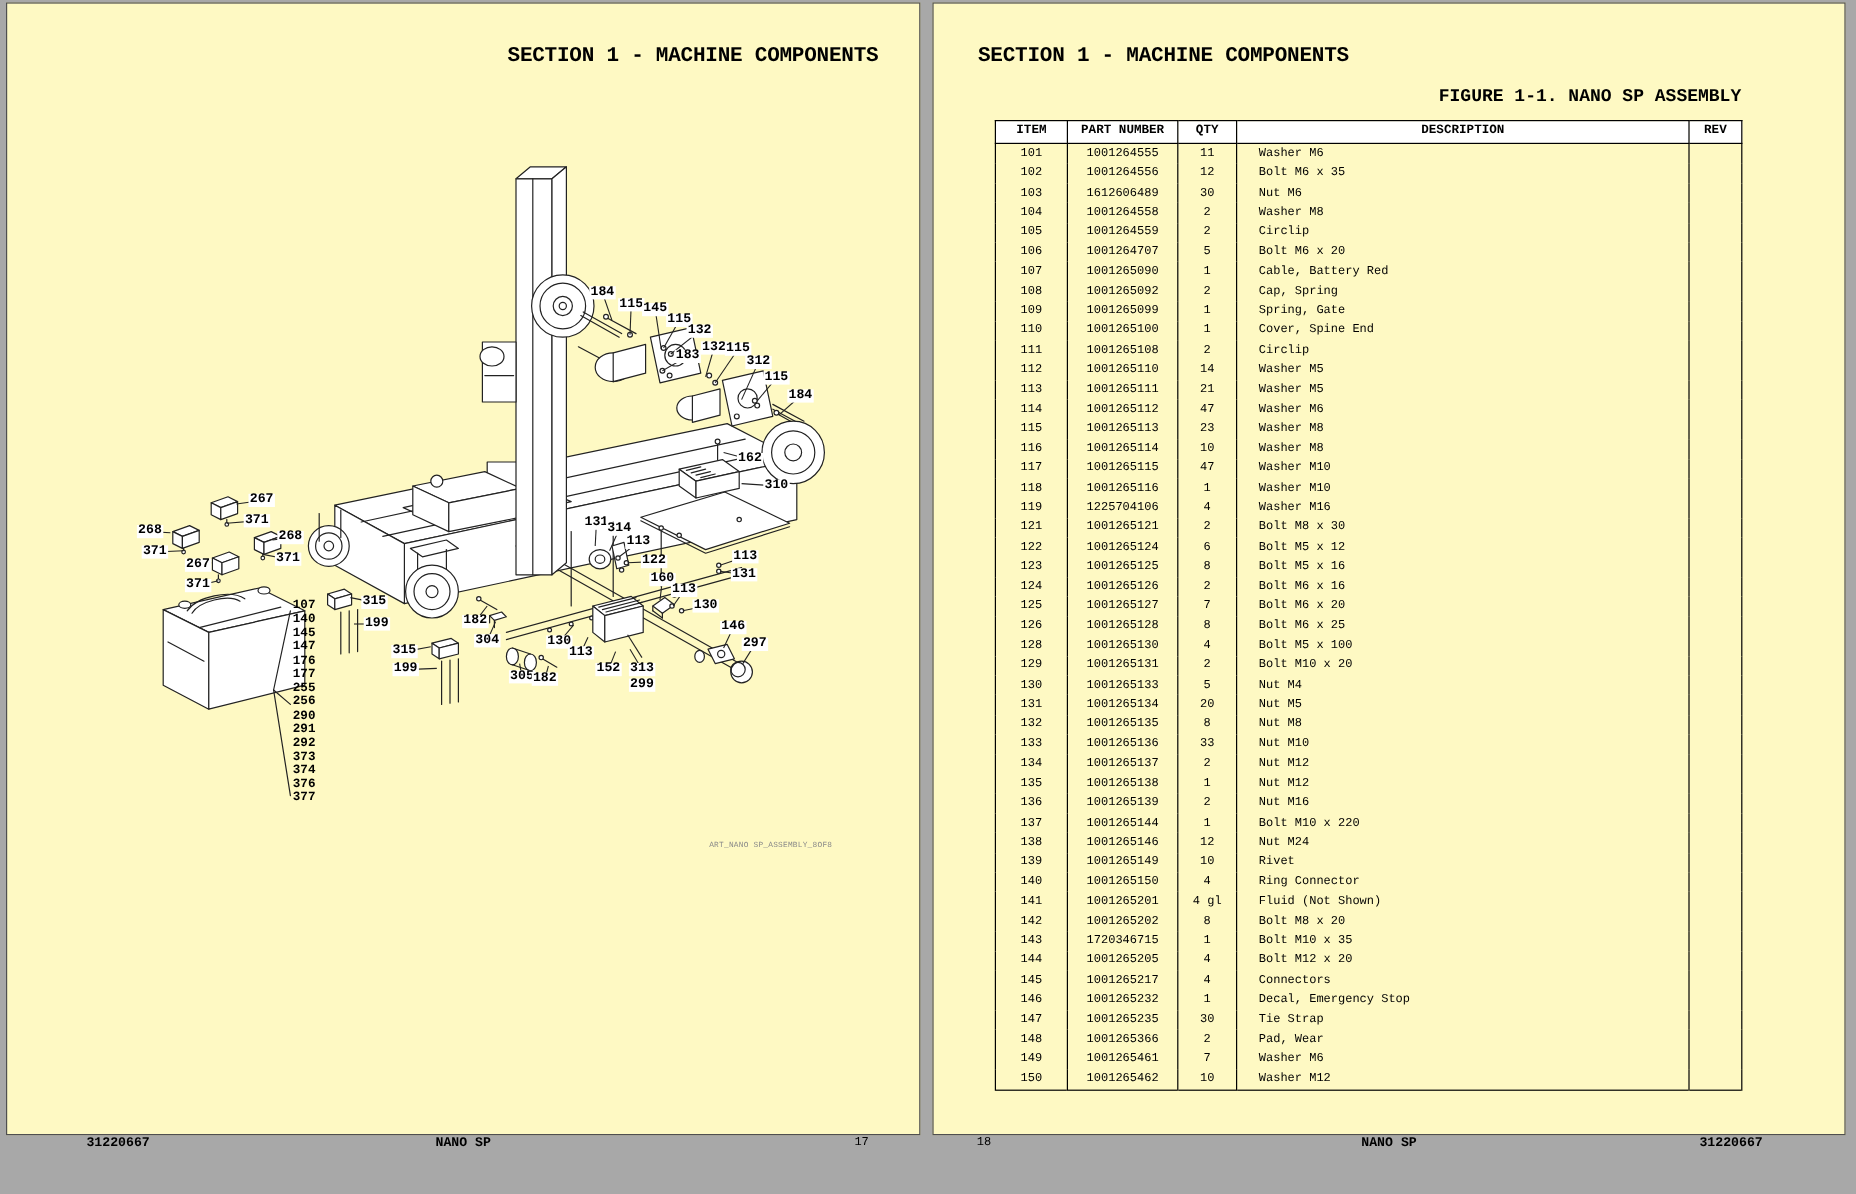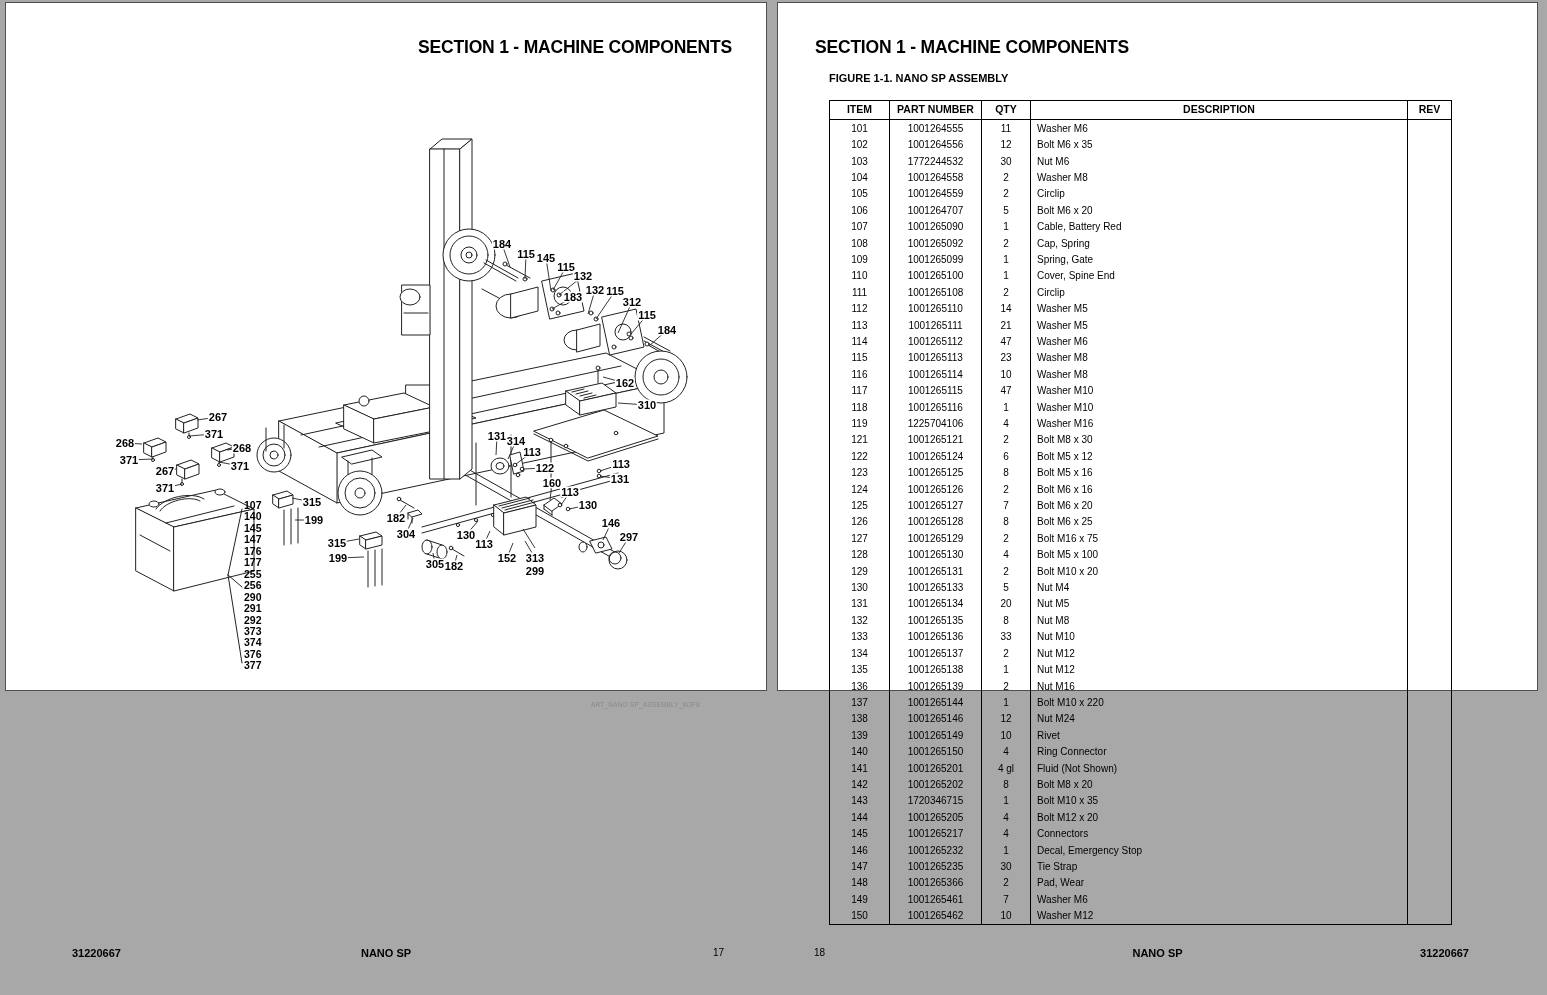--- a/index.html
+++ b/index.html
@@ -3,52 +3,52 @@
 <meta charset="utf-8">
 <style>
   html,body{margin:0;padding:0;}
   body{
     width:1547px;height:995px;overflow:hidden;
     background:#a8a8a8;
     font-family:"Liberation Sans", sans-serif;
     color:#000;position:relative;
   }
   .page{
-    position:absolute;top:2px;height:689px;background:#ffffff;
-    border:1px solid #4f4f4f;box-sizing:border-box;
+    position:absolute;top:2px;height:944px;background:#fef9c3;
+    border:1px solid #4f4f4f;box-sizing:border-box;font-family:Liberation Mono, monospace;
   }
   #page-left{left:5px;width:762px;}
   #page-right{left:777px;width:761px;}
   .section-title{
     position:absolute;top:34px;font-size:17.5px;font-weight:bold;
     letter-spacing:-0.2px;white-space:nowrap;
   }
   #page-left .section-title{right:34px;}
   #page-right .section-title{left:37px;}
   .figure-title{
-    position:absolute;top:69px;left:51px;width:622px;text-align:left;
-    font-size:11px;font-weight:bold;
+    position:absolute;top:69px;left:51px;width:622px;text-align:right;
+    font-size:15px;font-weight:bold;
   }
   
   .parts-table{
     position:absolute;left:51px;top:97px;width:622px;
     border-collapse:collapse;table-layout:fixed;
     border:1.5px solid #000;
     font-size:10px;line-height:1.1;
   }
   .parts-table th{
     border:1px solid #000;font-size:10.5px;font-weight:bold;
     height:18px;padding:0;text-align:center;background:#fff;
   }
   .parts-table td{
     border-left:1px solid #000;border-right:1px solid #000;
     height:16.42px;padding:0;vertical-align:middle;
   }
   .parts-table td.c0,.parts-table td.c1,.parts-table td.c2{text-align:center;}
-  .parts-table td.c3{text-align:left;padding-left:6px;}
+  .parts-table td.c3{text-align:left;padding-left:18px;}
   
   .footer-text{position:absolute;top:944px;font-size:11px;white-space:nowrap;}
   .footer-bold{font-weight:bold;}
   .footer-center{left:0;width:100%;text-align:center;font-weight:bold;}
   
   #diagram-svg{position:absolute;left:0;top:0;}
   .callout-layer{position:absolute;left:0;top:0;width:762px;height:983px;pointer-events:none;}
   .callout{
     position:absolute;transform:translate(-50%,-50%);
     font-size:11px;font-weight:bold;line-height:1;background:#fff;
@@ -421,21 +421,21 @@
         </tr>
         <tr>
           <td class="c0">102</td>
           <td class="c1">1001264556</td>
           <td class="c2">12</td>
           <td class="c3">Bolt M6 x 35</td>
           <td class="c4"></td>
         </tr>
         <tr>
           <td class="c0">103</td>
-          <td class="c1">1772244532</td>
+          <td class="c1">1612606489</td>
           <td class="c2">30</td>
           <td class="c3">Nut M6</td>
           <td class="c4"></td>
         </tr>
         <tr>
           <td class="c0">104</td>
           <td class="c1">1001264558</td>
           <td class="c2">2</td>
           <td class="c3">Washer M8</td>
           <td class="c4"></td>
@@ -581,27 +581,20 @@
           <td class="c4"></td>
         </tr>
         <tr>
           <td class="c0">126</td>
           <td class="c1">1001265128</td>
           <td class="c2">8</td>
           <td class="c3">Bolt M6 x 25</td>
           <td class="c4"></td>
         </tr>
         <tr>
-          <td class="c0">127</td>
-          <td class="c1">1001265129</td>
-          <td class="c2">2</td>
-          <td class="c3">Bolt M16 x 75</td>
-          <td class="c4"></td>
-        </tr>
-        <tr>
           <td class="c0">128</td>
           <td class="c1">1001265130</td>
           <td class="c2">4</td>
           <td class="c3">Bolt M5 x 100</td>
           <td class="c4"></td>
         </tr>
         <tr>
           <td class="c0">129</td>
           <td class="c1">1001265131</td>
           <td class="c2">2</td>

